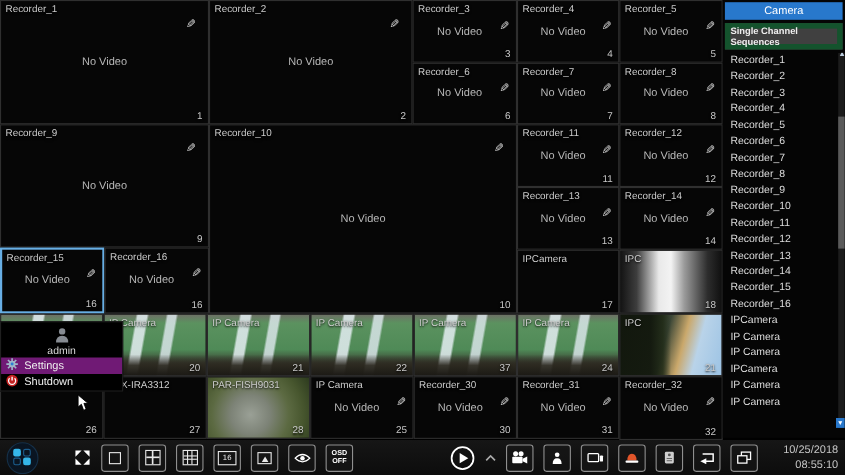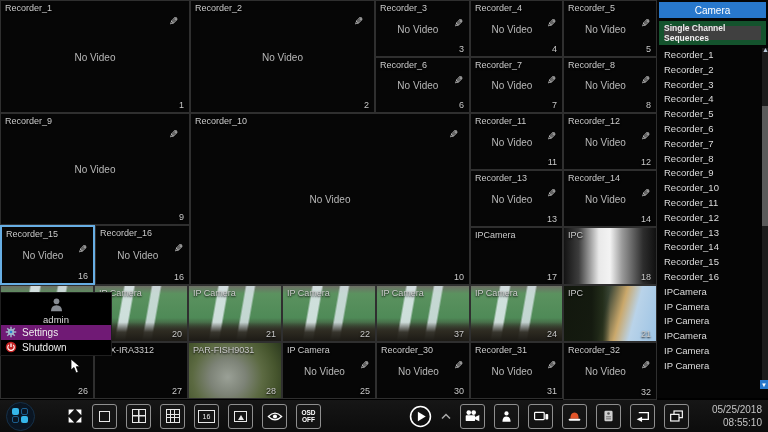--- a/index.html
+++ b/index.html
@@ -419,15 +419,15 @@
       <div class="tb-btn boxed">
         <svg width="15" height="14" viewBox="0 0 18 16">
           <rect x="6" y="2" width="10" height="8" fill="none" stroke="#fff" stroke-width="1.4"></rect>
           <rect x="2" y="6" width="10" height="8" fill="#101010" stroke="#fff" stroke-width="1.4"></rect>
         </svg>
       </div>
     </div>
 </div>
 
 <div id="datetime">
-  <div>05/25/2018</div>
+  <div>10/25/2018</div>
   <div>08:55:10</div>
 </div>
 
 </body></html>

